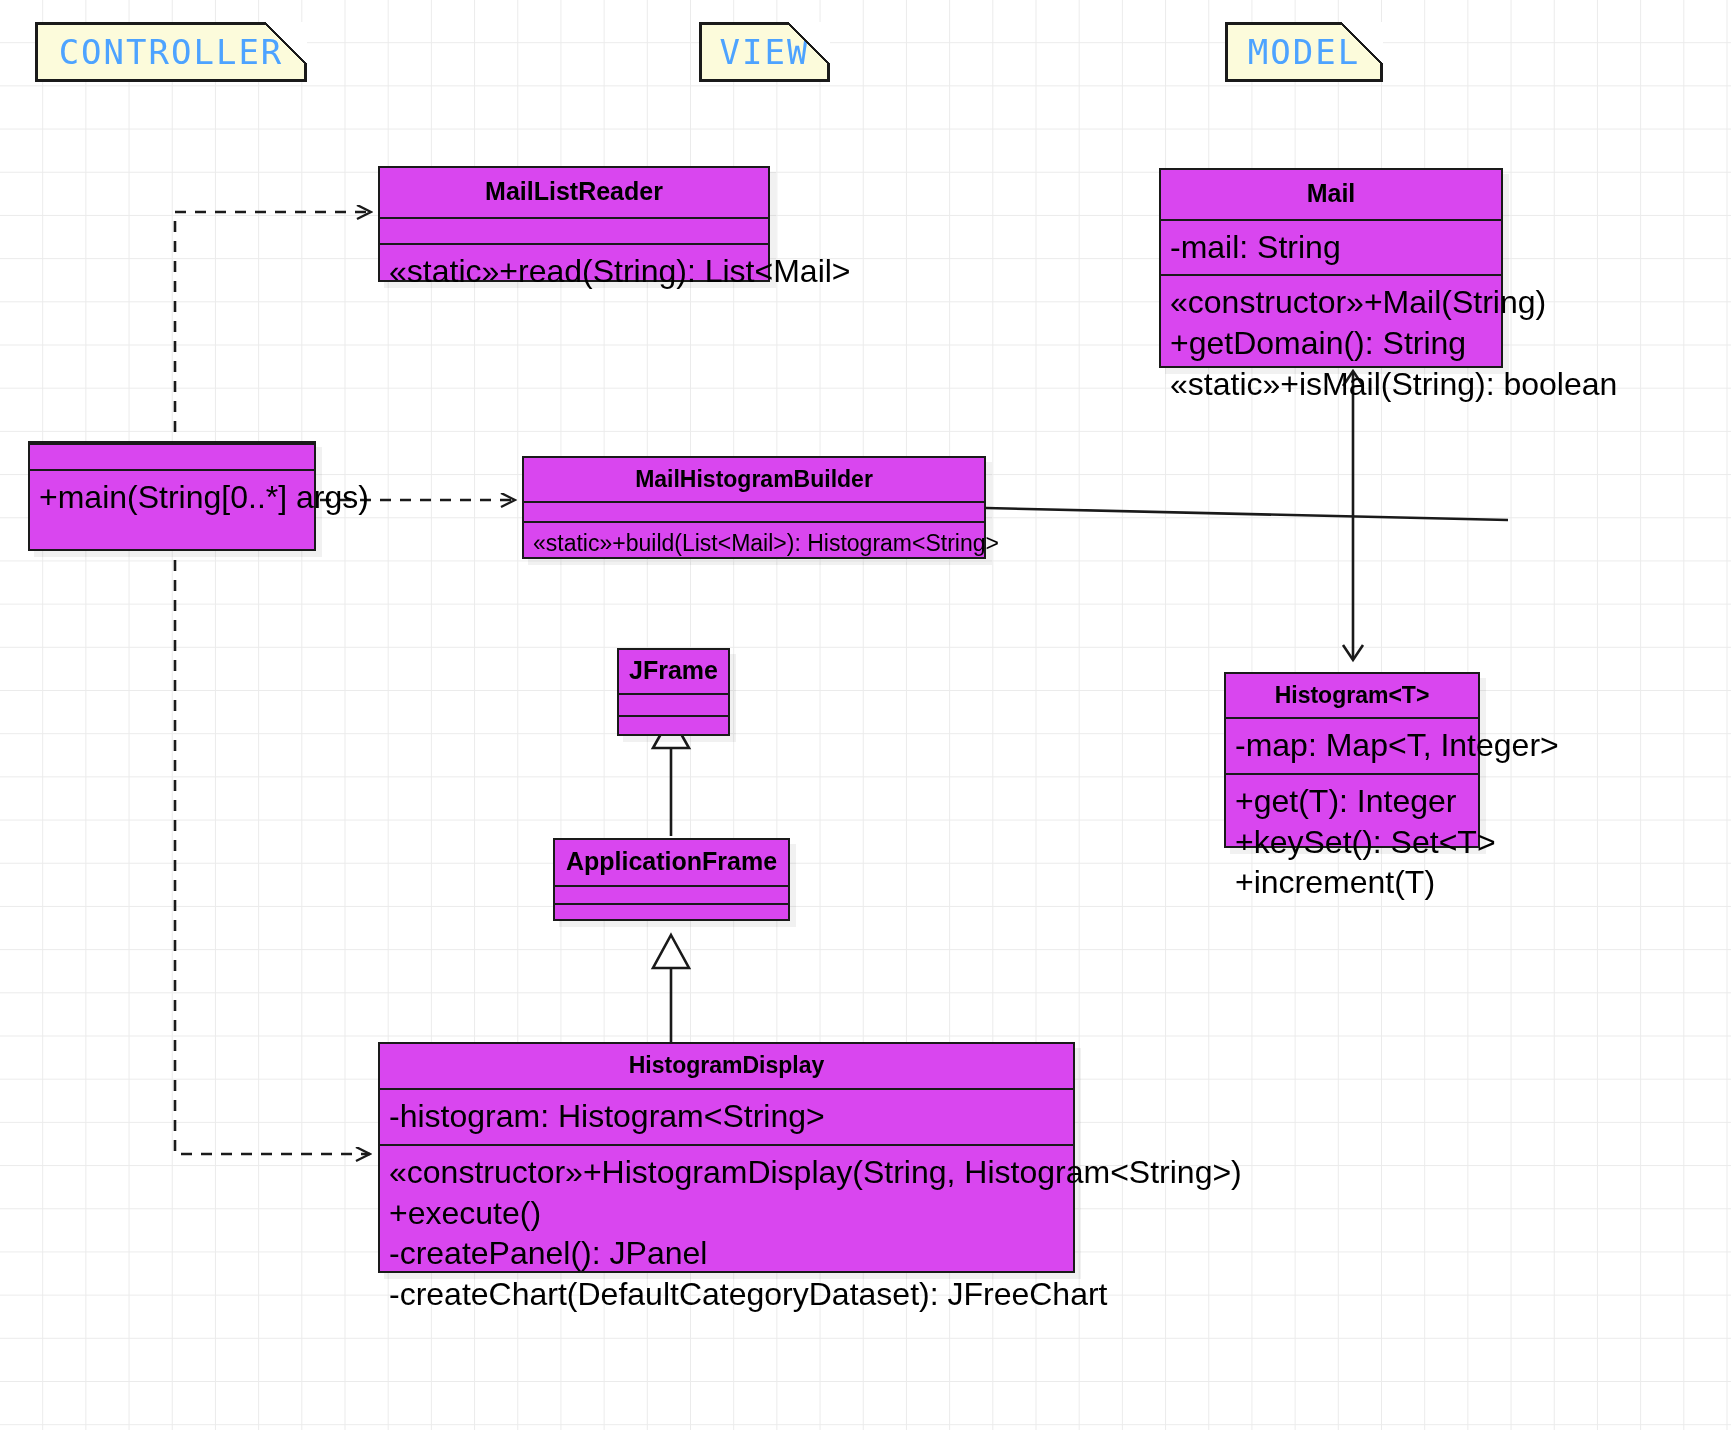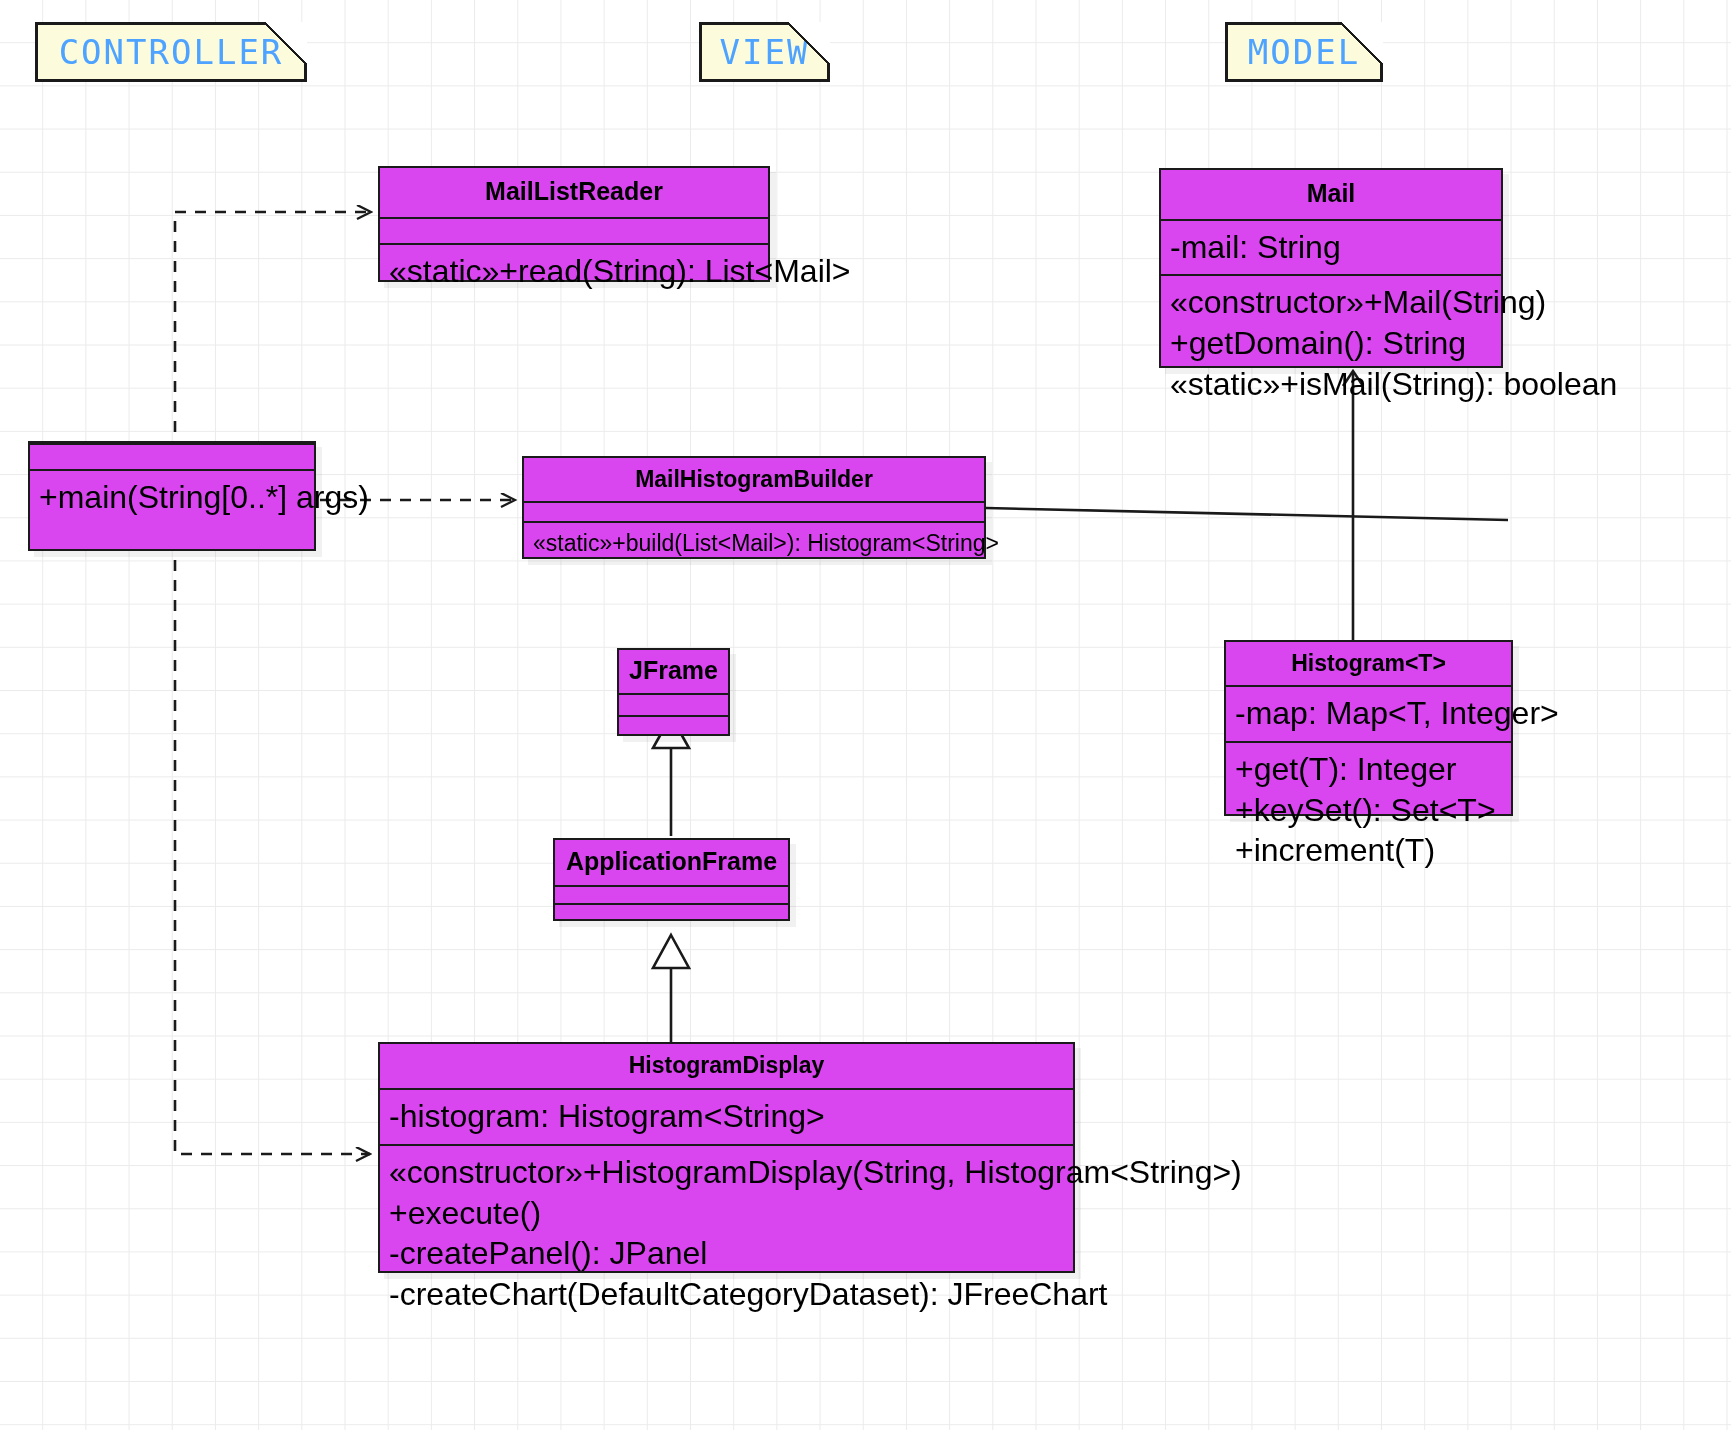--- a/index.html
+++ b/index.html
@@ -200,21 +200,21 @@
   </div>
 
   <div class="uml" style="left:617px;top:648px;width:113px;height:88px;">
     <div class="cname" style="padding:6px 6px 8px 6px;">JFrame</div>
     <div class="sep"></div>
     <div class="compartment empty" style="height:20px;"></div>
     <div class="sep"></div>
     <div class="compartment empty" style="height:18px;"></div>
   </div>
 
-  <div class="uml" style="left:1224px;top:640px;width:289px;height:176px;">
+  <div class="uml" style="left:1224px;top:672px;width:256px;height:176px;">
     <div class="cname" style="font-size:23px;padding:8px 6px 9px 6px;">Histogram&lt;T&gt;</div>
     <div class="sep"></div>
     <div class="compartment">
       <div class="member">-map: Map&lt;T, Integer&gt;</div>
     </div>
     <div class="sep"></div>
     <div class="compartment">
       <div class="member">+get(T): Integer</div>
       <div class="member">+keySet(): Set&lt;T&gt;</div>
       <div class="member">+increment(T)</div>

